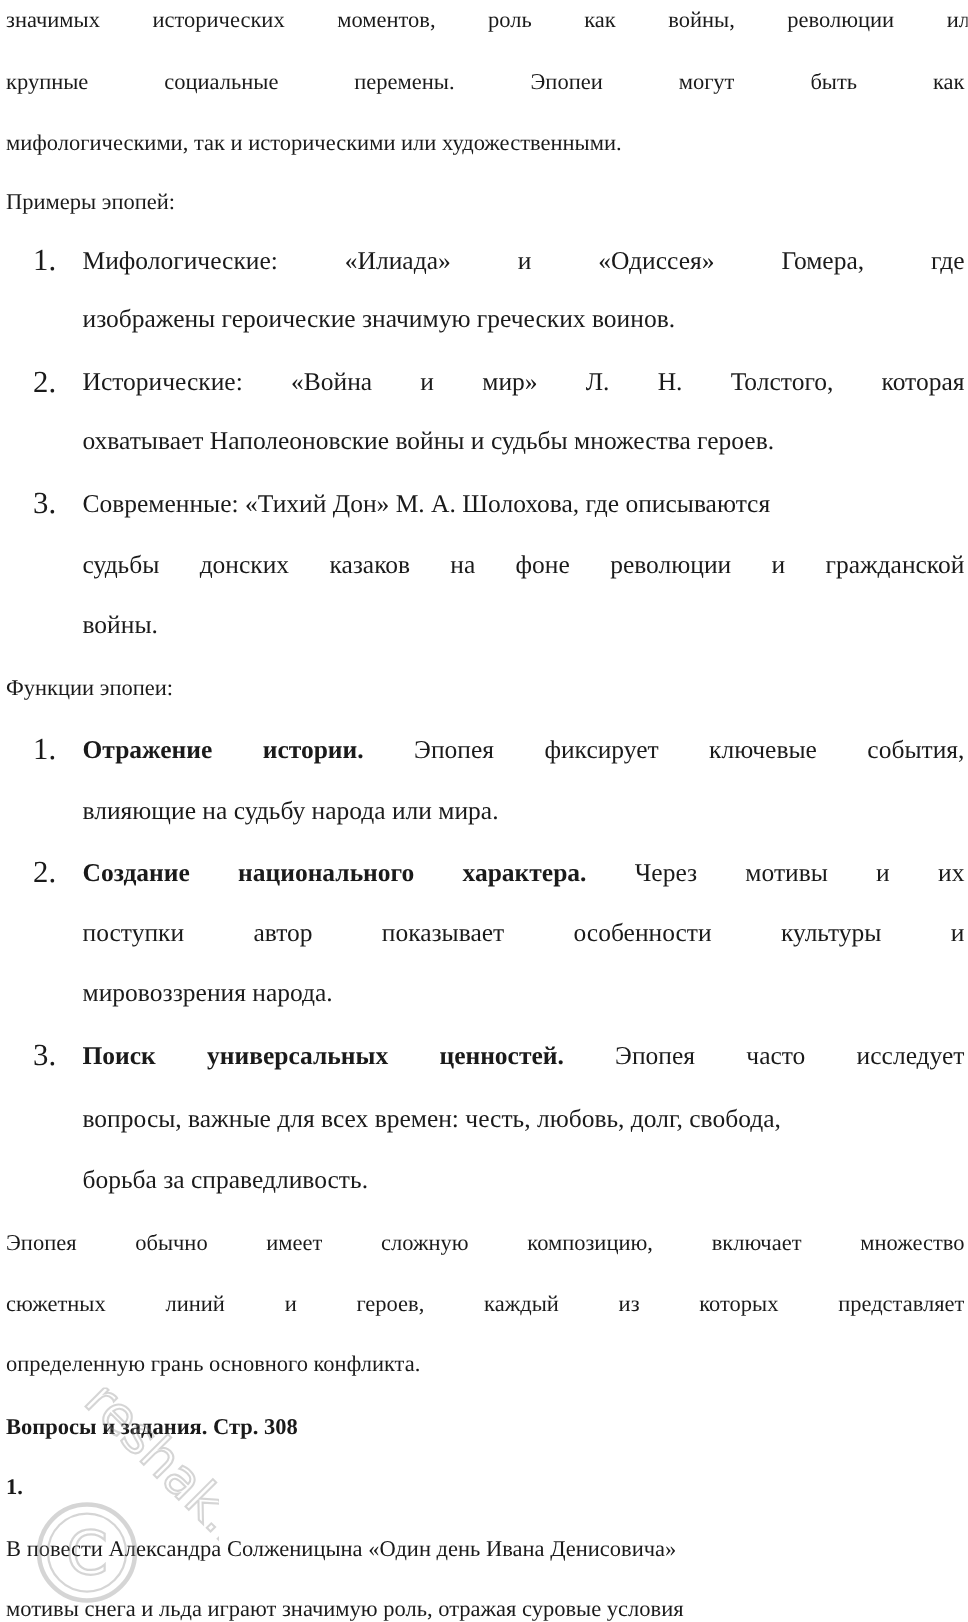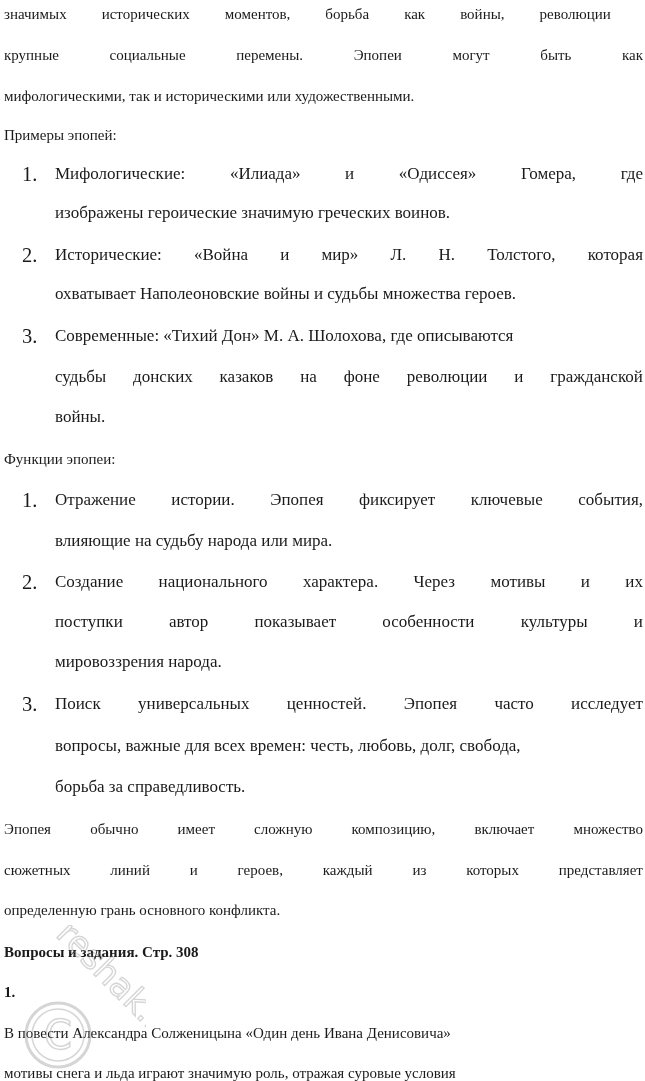--- a/index.html
+++ b/index.html
@@ -2,31 +2,31 @@
 <html><head>
 <meta charset="utf-8">
 <style>
   html, body { margin:0; padding:0; background:#ffffff; }
   body { width:645px; height:1081px; overflow:hidden; position:relative;
          font-family:"Liberation Serif", "DejaVu Serif", serif; color:#1a1a1a; }
   .line { position:absolute; left:4px; right:2px; font-size:15px; line-height:24px; white-space:nowrap;gap:35px; }
   .justify { display:flex; justify-content:space-between; }
   .num { position:absolute; left:22px; font-size:20.5px; line-height:24px; }
   .item { position:absolute; left:55px; right:2px; font-size:17px; line-height:24px; white-space:nowrap; }
-  b { font-weight:normal; }
+  b { font-weight:bold; }
   .watermark { position:absolute; left:16px; top:925px; width:130px; height:150px; pointer-events:none; opacity:0.35; }
 </style>
 </head>
 <body>
 
 <div class="line justify" style="top:2px">
   <span>значимых</span>
   <span>исторических</span>
   <span>моментов,</span>
-  <span>борьба</span>
+  <span>роль</span>
   <span>как</span>
   <span>войны,</span>
   <span>революции</span>
   <span>или</span>
 </div>
 <div class="line justify" style="top:43px">
   <span>крупные</span>
   <span>социальные</span>
   <span>перемены.</span>
   <span>Эпопеи</span>

